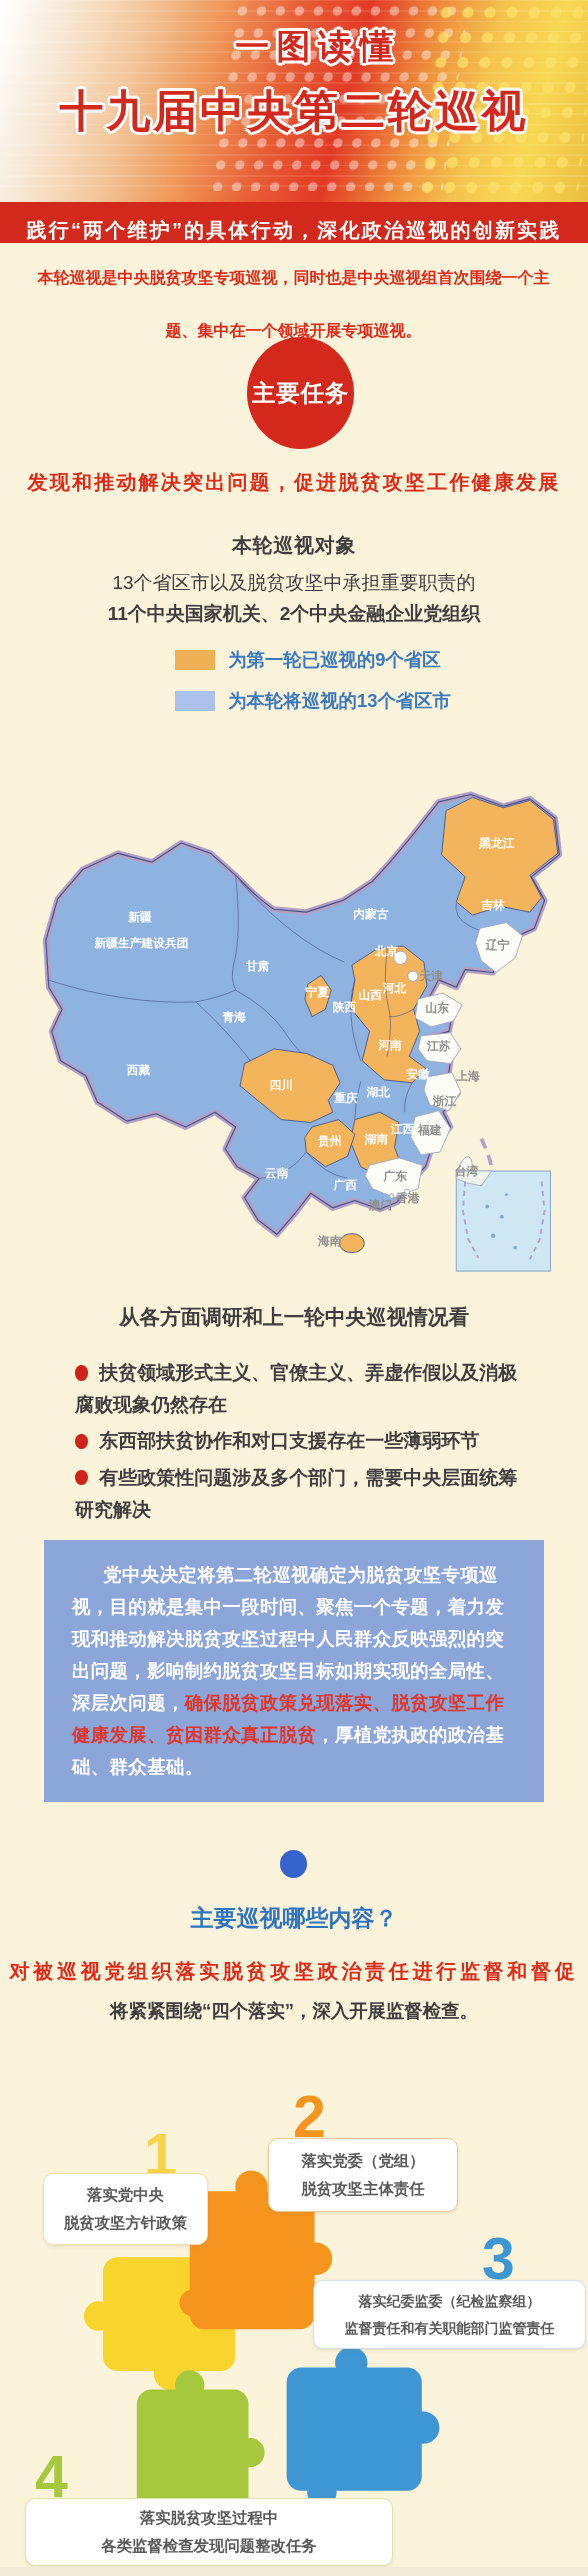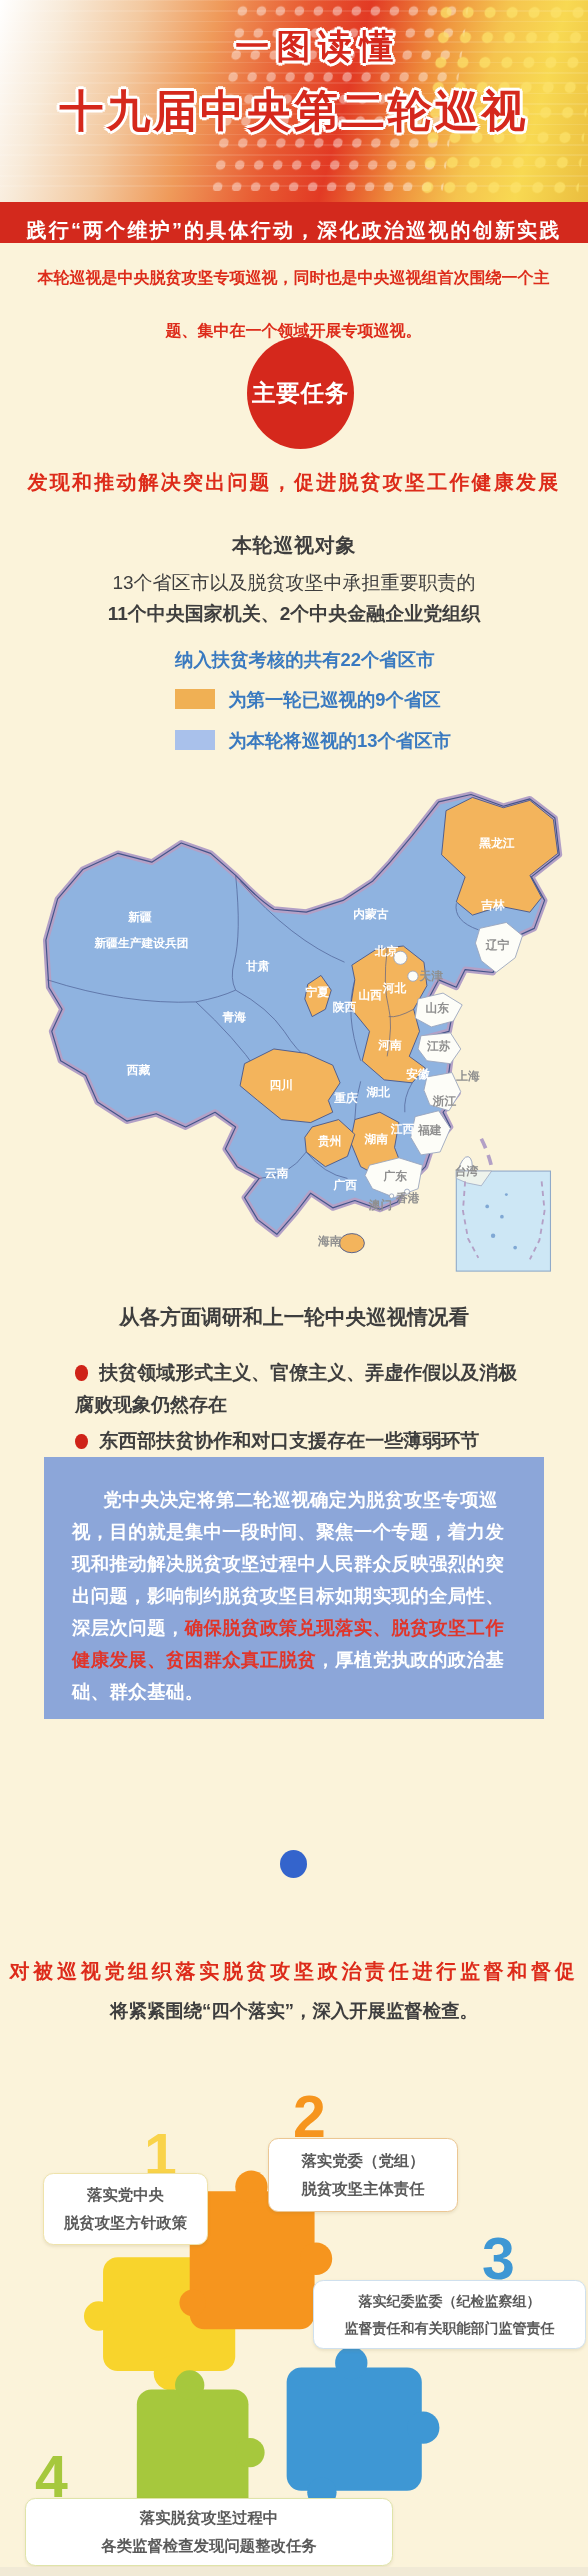--- a/index.html
+++ b/index.html
@@ -88,22 +88,22 @@
     font-size:20.6px;font-weight:bold;color:#3e3e3e;
   }
   .bullets{position:absolute;left:75px;top:1357px;width:453px;}
   .bullet-item{font-size:19px;line-height:32px;color:#3e3e3e;font-weight:600;margin-bottom:4.4px;}
   .bullet-dot{
     display:inline-block;width:12.5px;height:15.4px;border-radius:50%;
     background:#cf2318;margin-right:11.8px;vertical-align:-1.5px;
   }
   
   .decision{
-    position:absolute;left:44px;top:1457px;width:500px;height:262px;
-    background:#8ca6d9;padding:27px 28px;
+    position:absolute;left:44px;top:1540px;width:500px;height:262px;
+    background:#8ca6d9;padding:19px 28px;
   }
   .decision p{
     margin:0;font-size:18.4px;line-height:32px;color:#fff;font-weight:600;
     text-indent:1.7em;letter-spacing:0.4px;
   }
   .decision .hl{color:#e0352a;}
   .section-dot{
     position:absolute;left:280px;top:1850px;width:27px;height:28px;
     border-radius:50%;background:#3464cc;
   }
@@ -162,21 +162,20 @@
   <div class="intro">本轮巡视是中央脱贫攻坚专项巡视，同时也是中央巡视组首次围绕一个主题、集中在一个领域开展专项巡视。</div>
 
   <div class="task-circle">主要任务</div>
   <div class="task-statement">发现和推动解决突出问题，促进脱贫攻坚工作健康发展</div>
 
   <div class="targets-heading">本轮巡视对象</div>
   <div class="targets-line1">13个省区市以及脱贫攻坚中承担重要职责的</div>
   <div class="targets-line2">11个中央国家机关、2个中央金融企业党组织</div>
 
   <div class="legend">
-    <div class="legend-title">纳入扶贫考核的共有22个省区市</div>
     <div class="legend-row">
       <span class="swatch" style="background: rgb(240, 176, 84);"></span>
       <span class="legend-label">为第一轮已巡视的9个省区</span>
     </div>
     <div class="legend-row">
       <span class="swatch" style="background: rgb(169, 193, 235);"></span>
       <span class="legend-label">为本轮将巡视的13个省区市</span>
     </div>
   </div>
 
@@ -305,20 +304,21 @@
     <div class="bullet-item"><span class="bullet-dot"></span><span>东西部扶贫协作和对口支援存在一些薄弱环节</span></div>
     <div class="bullet-item"><span class="bullet-dot"></span><span>有些政策性问题涉及多个部门，需要中央层面统筹研究解决</span></div>
   </div>
 
   <div class="decision">
     <p><span>党中央决定将第二轮巡视确定为脱贫攻坚专项巡视，目的就是集中一段时间、聚焦一个专题，着力发现和推动解决脱贫攻坚过程中人民群众反映强烈的突出问题，影响制约脱贫攻坚目标如期实现的全局性、深层次问题，</span><span class="hl">确保脱贫政策兑现落实、脱贫攻坚工作健康发展、贫困群众真正脱贫</span><span>，厚植党执政的政治基础、群众基础。</span></p>
   </div>
 
   <div class="section-dot"></div>
 
+  <div class="contents-heading">主要巡视哪些内容？</div>
   <div class="contents-statement">对被巡视党组织落实脱贫攻坚政治责任进行监督和督促</div>
   <div class="contents-note">将紧紧围绕“四个落实”，深入开展监督检查。</div>
 
   <svg class="puzzle-svg" width="588" height="495" viewBox="0 0 800 674">
     <g fill="#f8d42c">
       <rect x="140" y="240" width="180" height="155" rx="20"></rect>
       <circle cx="285" cy="236" r="23"></circle>
       <circle cx="232" cy="398" r="23"></circle>
       <circle cx="134" cy="320" r="20"></circle>
     </g>

